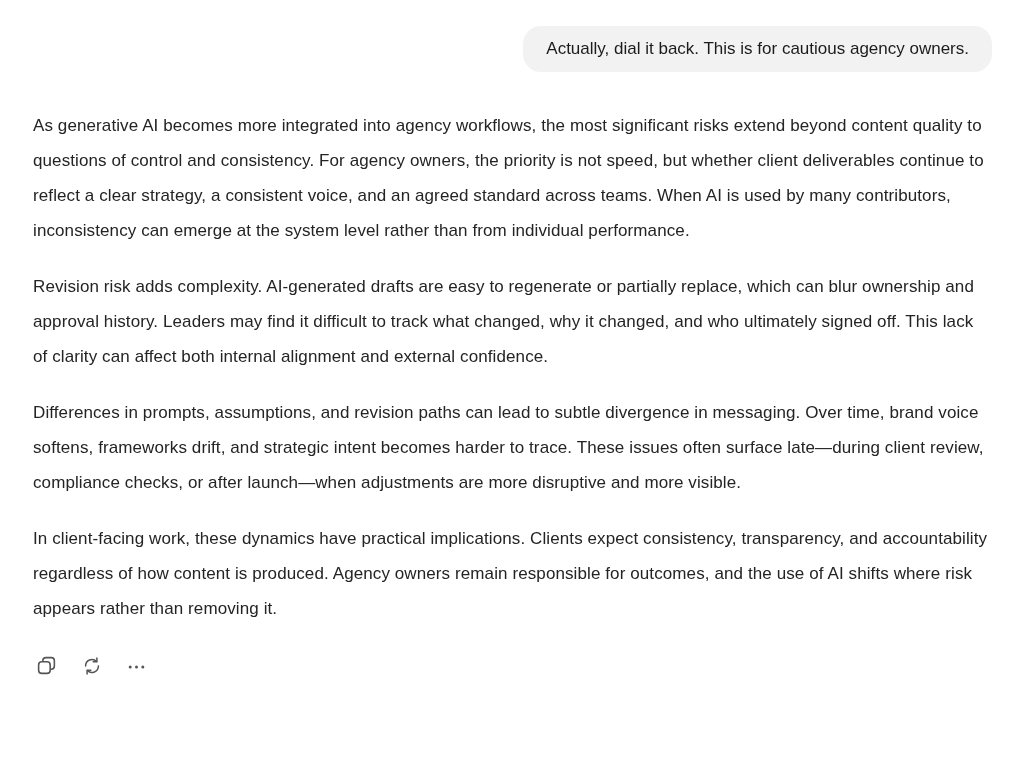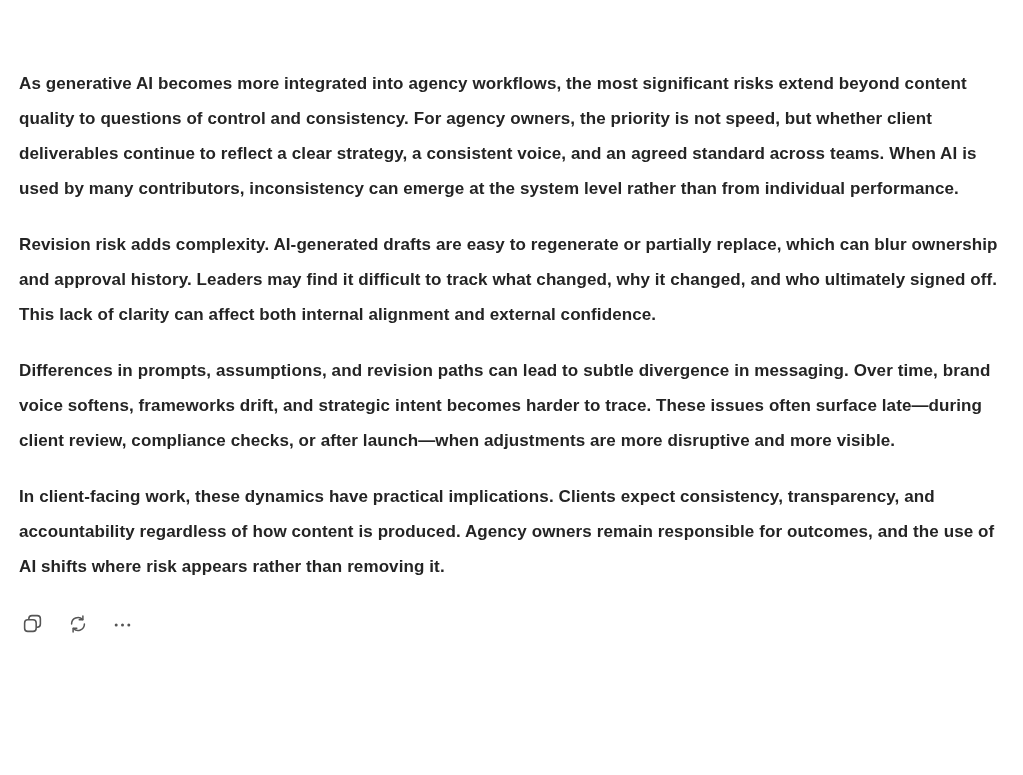--- a/index.html
+++ b/index.html
@@ -26,23 +26,22 @@
   .user-bubble {
     max-width: 720px;
     background: #f2f2f2;
     border-radius: 18px;
     padding: 11px 23px 12px 23px;
     font-size: 17px;
     line-height: 23px;
     color: #1c1c1c;
   }
   .assistant-message {
-    padding: 0 19px;
-    margin-top: 66px;
-    font-weight: bold;
+    padding: 0 33px;
+    margin-top: 36px;
   }
   .assistant-message p {
     margin: 0 0 21px 0;
     font-size: 17px;
     line-height: 35px;
     color: #242424;
     letter-spacing: 0.1px;
   }
   .message-actions {
     display: flex;
@@ -61,20 +60,25 @@
     justify-content: center;
     border-radius: 4px;
   }
   .icon-btn svg { display: block; }
 </style>
 </head>
 <body>
 
 <div class="chat-page">
 
+  <div class="user-row">
+    <div class="user-bubble">
+      <span>Actually, dial it back. This is for cautious agency owners.</span>
+    </div>
+  </div>
 
   <div class="assistant-message">
     <p>As generative AI becomes more integrated into agency workflows, the most significant risks extend beyond content quality to questions of control and consistency. For agency owners, the priority is not speed, but whether client deliverables continue to reflect a clear strategy, a consistent voice, and an agreed standard across teams. When AI is used by many contributors, inconsistency can emerge at the system level rather than from individual performance.</p>
     <p>Revision risk adds complexity. AI-generated drafts are easy to regenerate or partially replace, which can blur ownership and approval history. Leaders may find it difficult to track what changed, why it changed, and who ultimately signed off. This lack of clarity can affect both internal alignment and external confidence.</p>
     <p>Differences in prompts, assumptions, and revision paths can lead to subtle divergence in messaging. Over time, brand voice softens, frameworks drift, and strategic intent becomes harder to trace. These issues often surface late—during client review, compliance checks, or after launch—when adjustments are more disruptive and more visible.</p>
     <p>In client-facing work, these dynamics have practical implications. Clients expect consistency, transparency, and accountability regardless of how content is produced. Agency owners remain responsible for outcomes, and the use of AI shifts where risk appears rather than removing it.</p>
 
     <div class="message-actions">
 
       <button class="icon-btn">

